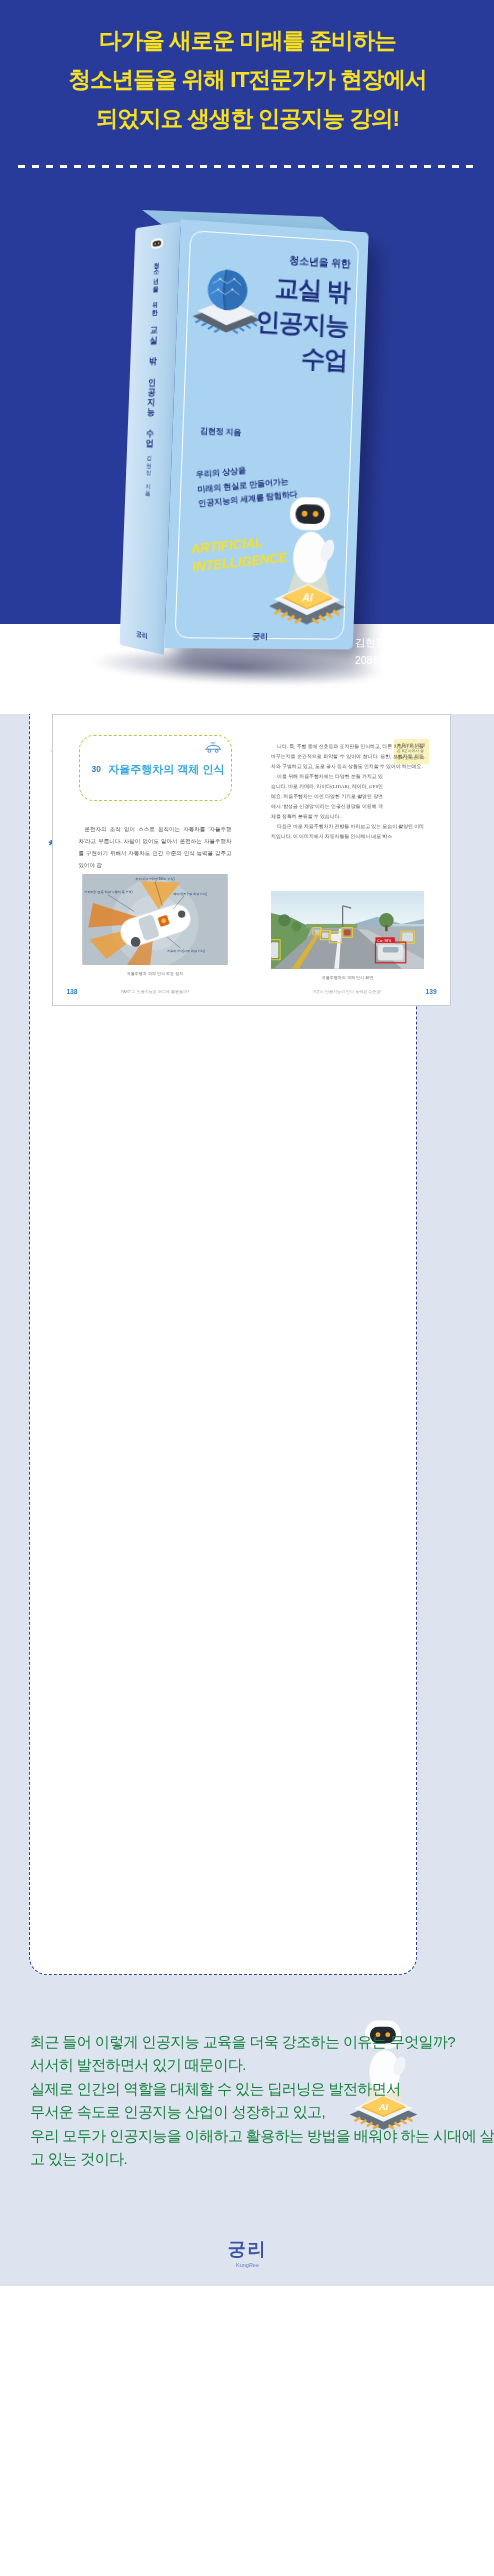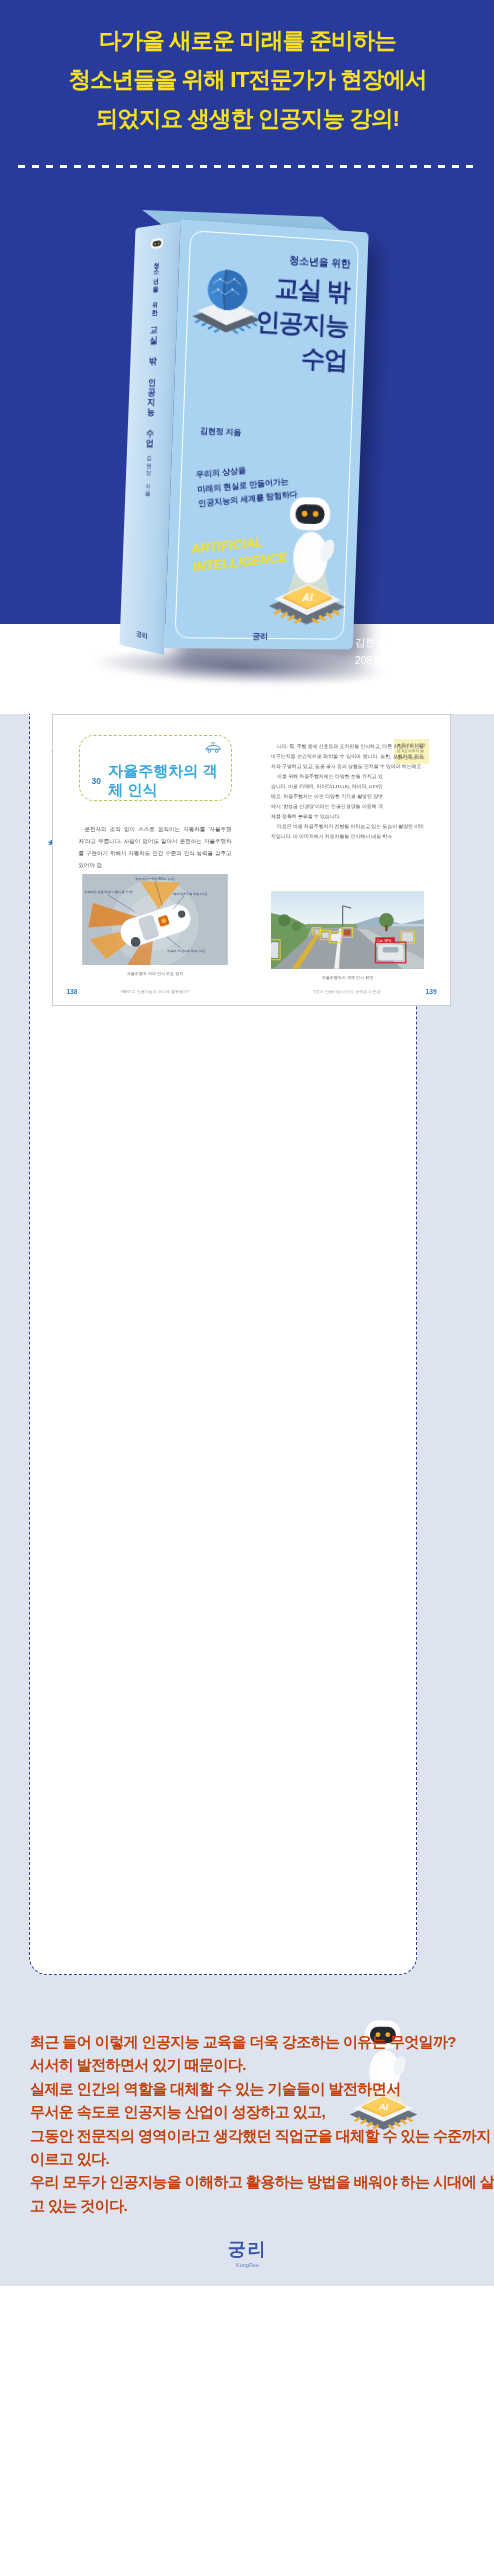--- a/index.html
+++ b/index.html
@@ -67,21 +67,21 @@
   .body-text p{margin:0;text-indent:6px;}
   .body-sm{font-size:4.9px;line-height:10px;}
   .caption{font-size:4px;color:#666;text-align:center;margin-top:2.4px;}
   .sticky{position:absolute;background:#fbf3bd;padding:3px;font-size:3.8px;line-height:6.4px;color:#6b6b50;width:35px;box-sizing:border-box;}
   .chbox{position:absolute;border:1.8px dashed #bcc24e;border-radius:14.6px;box-sizing:border-box;}
   .ch-title{color:#37a8dc;font-weight:800;}
   .ch-num{color:#2e7fc1;font-weight:800;}
   .h-blue{color:#2e7fc1;font-weight:700;font-size:6.7px;margin:0 0 3.6px 0;}
 
   
-  .outro-lines{position:absolute;left:30px;top:1316px;font-size:15px;font-weight:700;color:#c2410c;
+  .outro-lines{position:absolute;left:30px;top:1316px;font-size:15px;font-weight:400;color:#15803d;
                line-height:23.4px;letter-spacing:-0.6px;}
   .outro-robot{position:absolute;left:346px;top:1293px;width:75px;height:129px;}
   .outro-logo{position:absolute;top:1523px;left:0;right:0;text-align:center;color:#3a53a4;}
   .logo-kr{font-size:18px;font-weight:700;letter-spacing:1.8px;}
   .logo-en{font-size:5.5px;color:#6c7fc0;margin-top:0.6px;}
   .ftr{position:absolute;top:2286px;left:0;width:495px;height:290px;background:#fff;}
 </style>
 </head>
 <body>
 
@@ -404,21 +404,21 @@
         <div class="pfoot" style="left:25.5px;">PART 1. 인공지능은 무엇일까?</div>
         <div class="pfoot" style="left:218px;">6교시 인간의 뇌를 모방한다면?</div>
         <div class="pgnum" style="right:13.4px;">95</div>
       </div>
 
       <div class="spread" id="spread3">
         <div class="pg pg-l">
           <div class="chbox" style="left:0;top:20px;width:153px;height:66px;">
             <div style="position:absolute;left:12px;top:25.5px;display:flex;align-items:center;gap:7.3px;">
               <span class="ch-num" style="font-size:8.5px;">30</span>
-              <span class="ch-title" style="font-size:15px;">자율주행차의 객체 인식</span>
+              <span class="ch-title" style="font-size:11px;text-align:center;">자율주행차의 객체 인식</span>
             </div>
             <svg style="position:absolute;right:8.5px;top:6px;" width="18" height="12" viewBox="0 0 30 20">
               <path d="M4,12 q2,-6 8,-6 l8,0 q5,0 7,6" fill="none" stroke="#2e7fc1" stroke-width="1.4"></path>
               <line x1="2" y1="12" x2="28" y2="12" stroke="#2e7fc1" stroke-width="1.4"></line>
               <circle cx="9" cy="15" r="2.4" fill="none" stroke="#2e7fc1" stroke-width="1.3"></circle>
               <circle cx="21" cy="15" r="2.4" fill="none" stroke="#2e7fc1" stroke-width="1.3"></circle>
               <path d="M13,4 q2,-3 4,0 M11,2 q4,-4 8,0" fill="none" stroke="#2e7fc1" stroke-width="1"></path>
             </svg>
           </div>
           <div class="body-text" style="position:absolute;top:108px;left:0;width:153px;">
@@ -540,23 +540,22 @@
       <ellipse cx="86" cy="96" rx="9" ry="16" fill="#f1f4f7" transform="rotate(18 86 96)"></ellipse>
       <rect x="30" y="22" width="58" height="46" rx="21" fill="#fff"></rect>
       <rect x="38" y="32" width="42" height="27" rx="13" fill="#23272f"></rect>
       <circle cx="51" cy="45" r="4" fill="#f5a623"></circle>
         <circle cx="67" cy="45" r="4" fill="#f5a623"></circle>
     </svg>
 
     <div class="outro-lines">
       <div>최근 들어 이렇게 인공지능 교육을 더욱 강조하는 이유는 무엇일까?</div>
       <div>서서히 발전하면서 있기 때문이다.</div>
-      <div>실제로 인간의 역할을 대체할 수 있는 기술들이 발전하면서</div>
+      <div>실제로 인간의 역할을 대체할 수 있는 딥러닝은 발전하면서</div>
       <div>무서운 속도로 인공지능 산업이 성장하고 있고,</div>
-      <div>그동안 전문직의 영역이라고 생각했던 직업군을 대체할 수 있는 수준까지 이르고 있다.</div>
       <div>우리 모두가 인공지능을 이해하고 활용하는 방법을 배워야 하는 시대에 살고 있는 것이다.</div>
     </div>
 
     <div class="outro-logo">
       <div class="logo-kr">궁리</div>
       <div class="logo-en">KungRee</div>
     </div>
   </section>
 
   <section class="ftr"></section>

